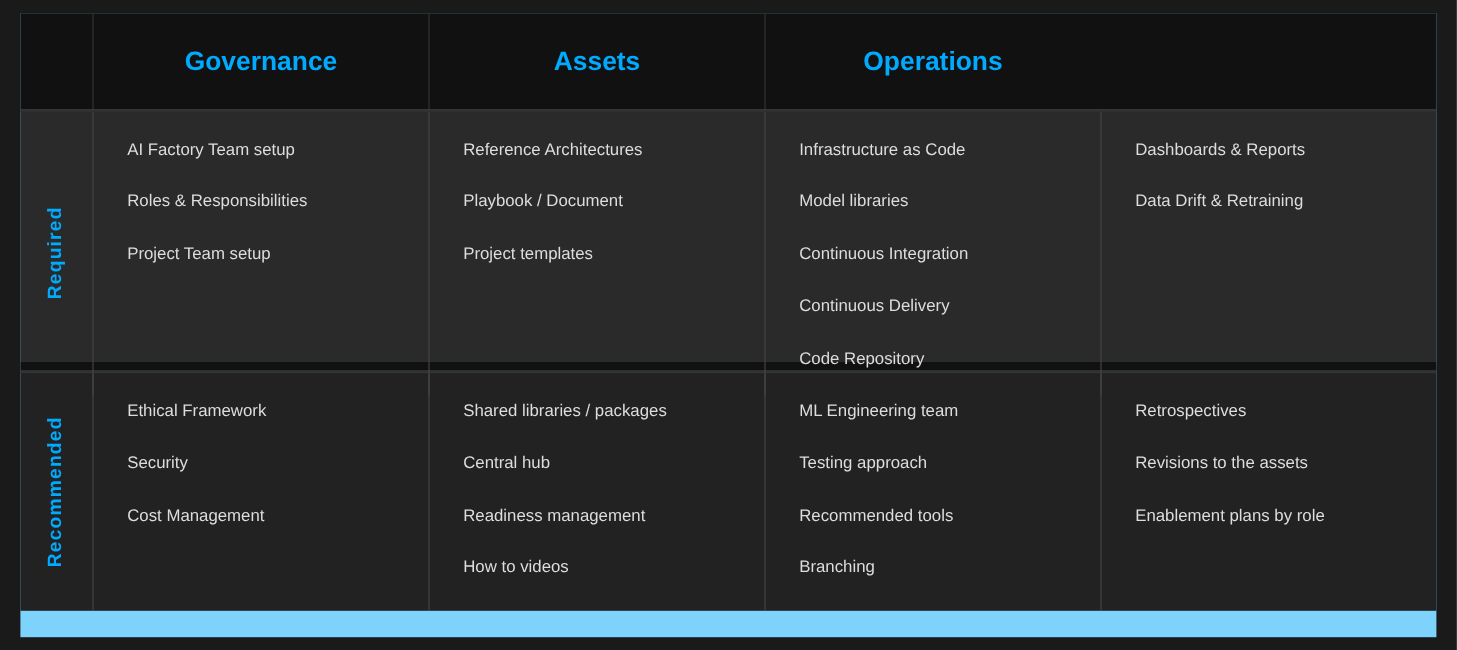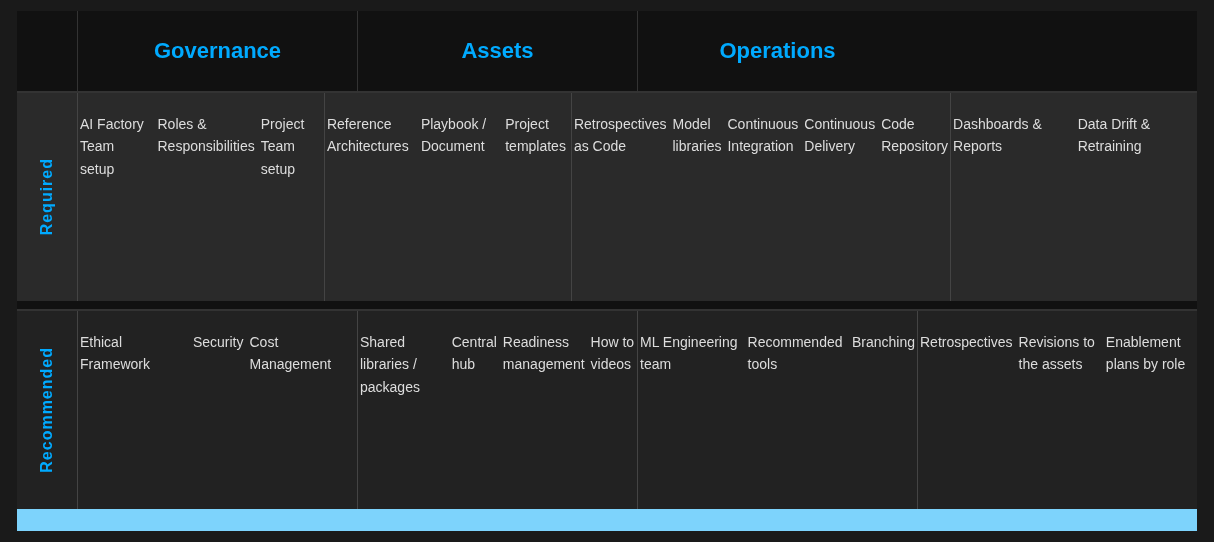--- a/index.html
+++ b/index.html
@@ -67,25 +67,25 @@
     .row-label {
       writing-mode: vertical-rl;
       transform: rotate(180deg);
       font-size: 16px;
       font-weight: 600;
       color: #00aaff;
       letter-spacing: 1px;
     }
 
     .content-cell {
-      padding: 20px 2px;
+      padding: 20px 28px;
       border-left: 1px solid #444;
       display: flex;
-      flex-direction: row;
-      gap: 6px;
+      flex-direction: column;
+      gap: 21px;
     }
 
     .cell-item {
       font-size: 14px;
       color: #dddddd;
       line-height: 1.6;
     }
 
     .separator-row {
       height: 8px;
@@ -118,21 +118,21 @@
         <div class="cell-item">AI Factory Team setup</div>
         <div class="cell-item">Roles &amp; Responsibilities</div>
         <div class="cell-item">Project Team setup</div>
       </div>
     <div class="content-cell" id="req-assets">
         <div class="cell-item">Reference Architectures</div>
         <div class="cell-item">Playbook / Document</div>
         <div class="cell-item">Project templates</div>
       </div>
     <div class="content-cell" id="req-mlops">
-        <div class="cell-item">Retrospectives as Code</div>
+        <div class="cell-item">Infrastructure as Code</div>
         <div class="cell-item">Model libraries</div>
         <div class="cell-item">Continuous Integration</div>
         <div class="cell-item">Continuous Delivery</div>
         <div class="cell-item">Code Repository</div>
       </div>
     <div class="content-cell" id="req-ops">
         <div class="cell-item">Dashboards &amp; Reports</div>
         <div class="cell-item">Data Drift &amp; Retraining</div>
       </div>
   </div>
@@ -149,20 +149,21 @@
         <div class="cell-item">Cost Management</div>
       </div>
     <div class="content-cell" id="rec-assets">
         <div class="cell-item">Shared libraries / packages</div>
         <div class="cell-item">Central hub</div>
         <div class="cell-item">Readiness management</div>
         <div class="cell-item">How to videos</div>
       </div>
     <div class="content-cell" id="rec-mlops">
         <div class="cell-item">ML Engineering team</div>
+        <div class="cell-item">Testing approach</div>
         <div class="cell-item">Recommended tools</div>
         <div class="cell-item">Branching</div>
       </div>
     <div class="content-cell" id="rec-ops">
         <div class="cell-item">Retrospectives</div>
         <div class="cell-item">Revisions to the assets</div>
         <div class="cell-item">Enablement plans by role</div>
       </div>
   </div>
 

